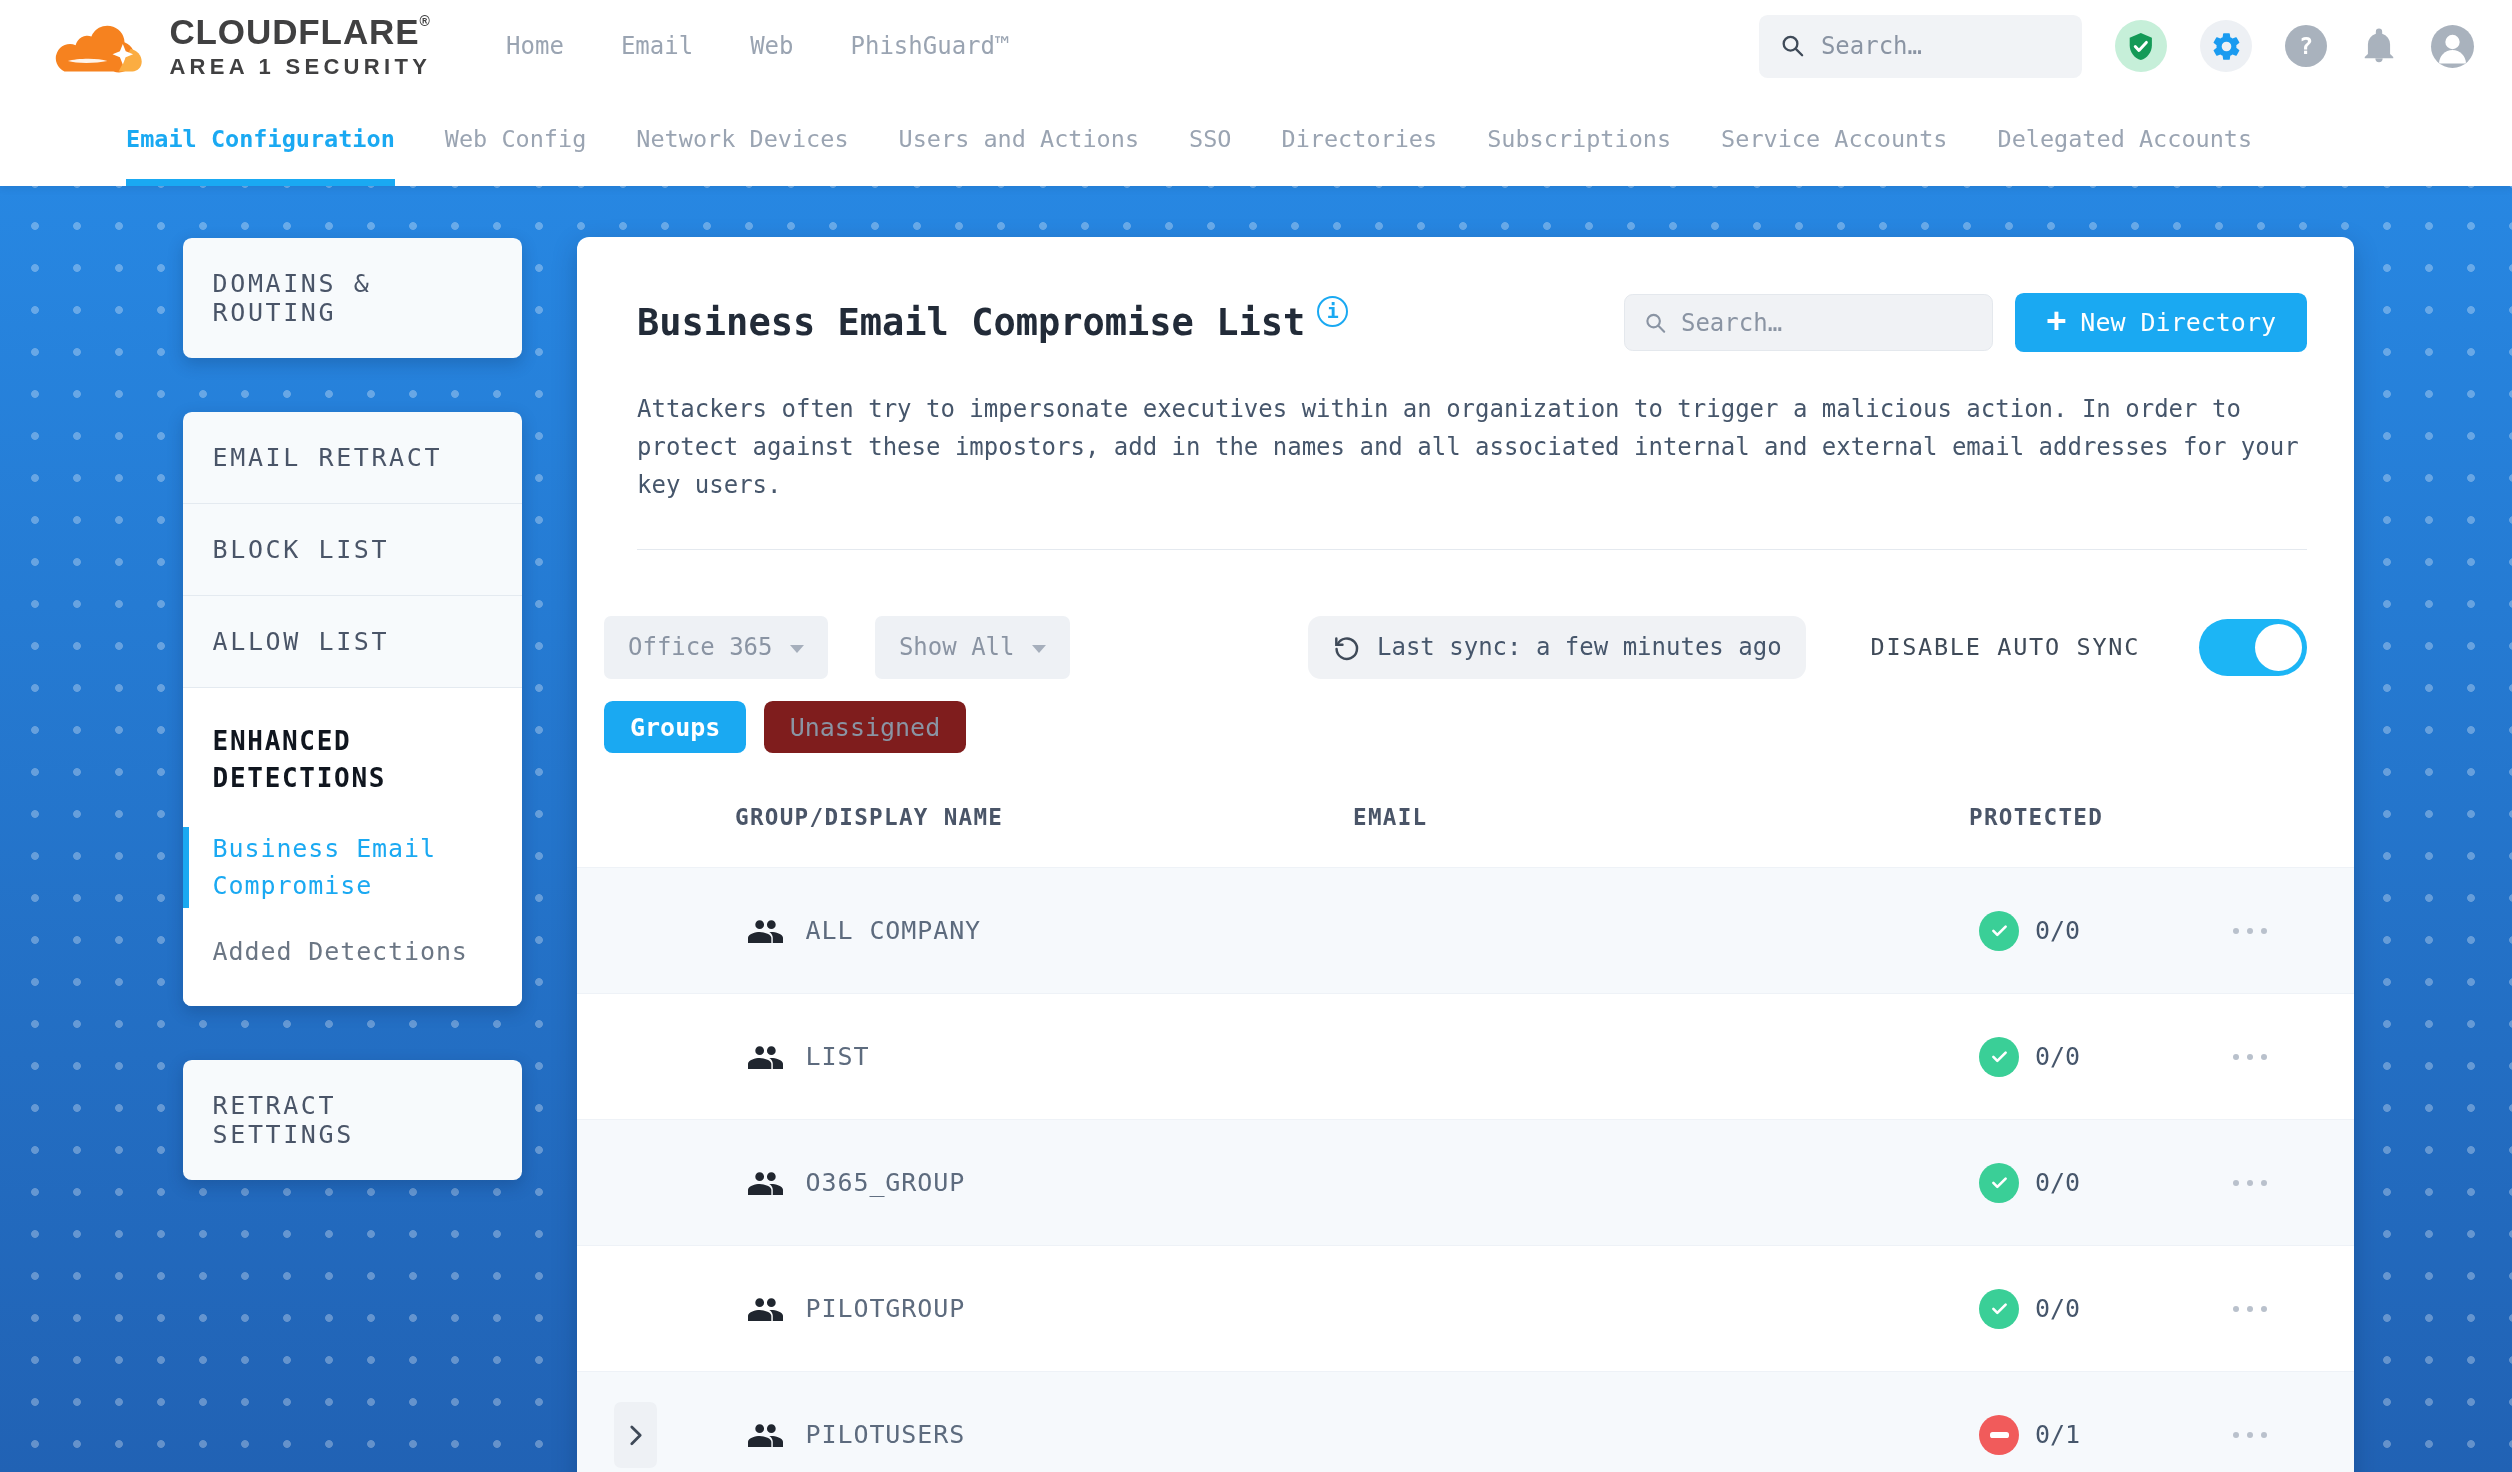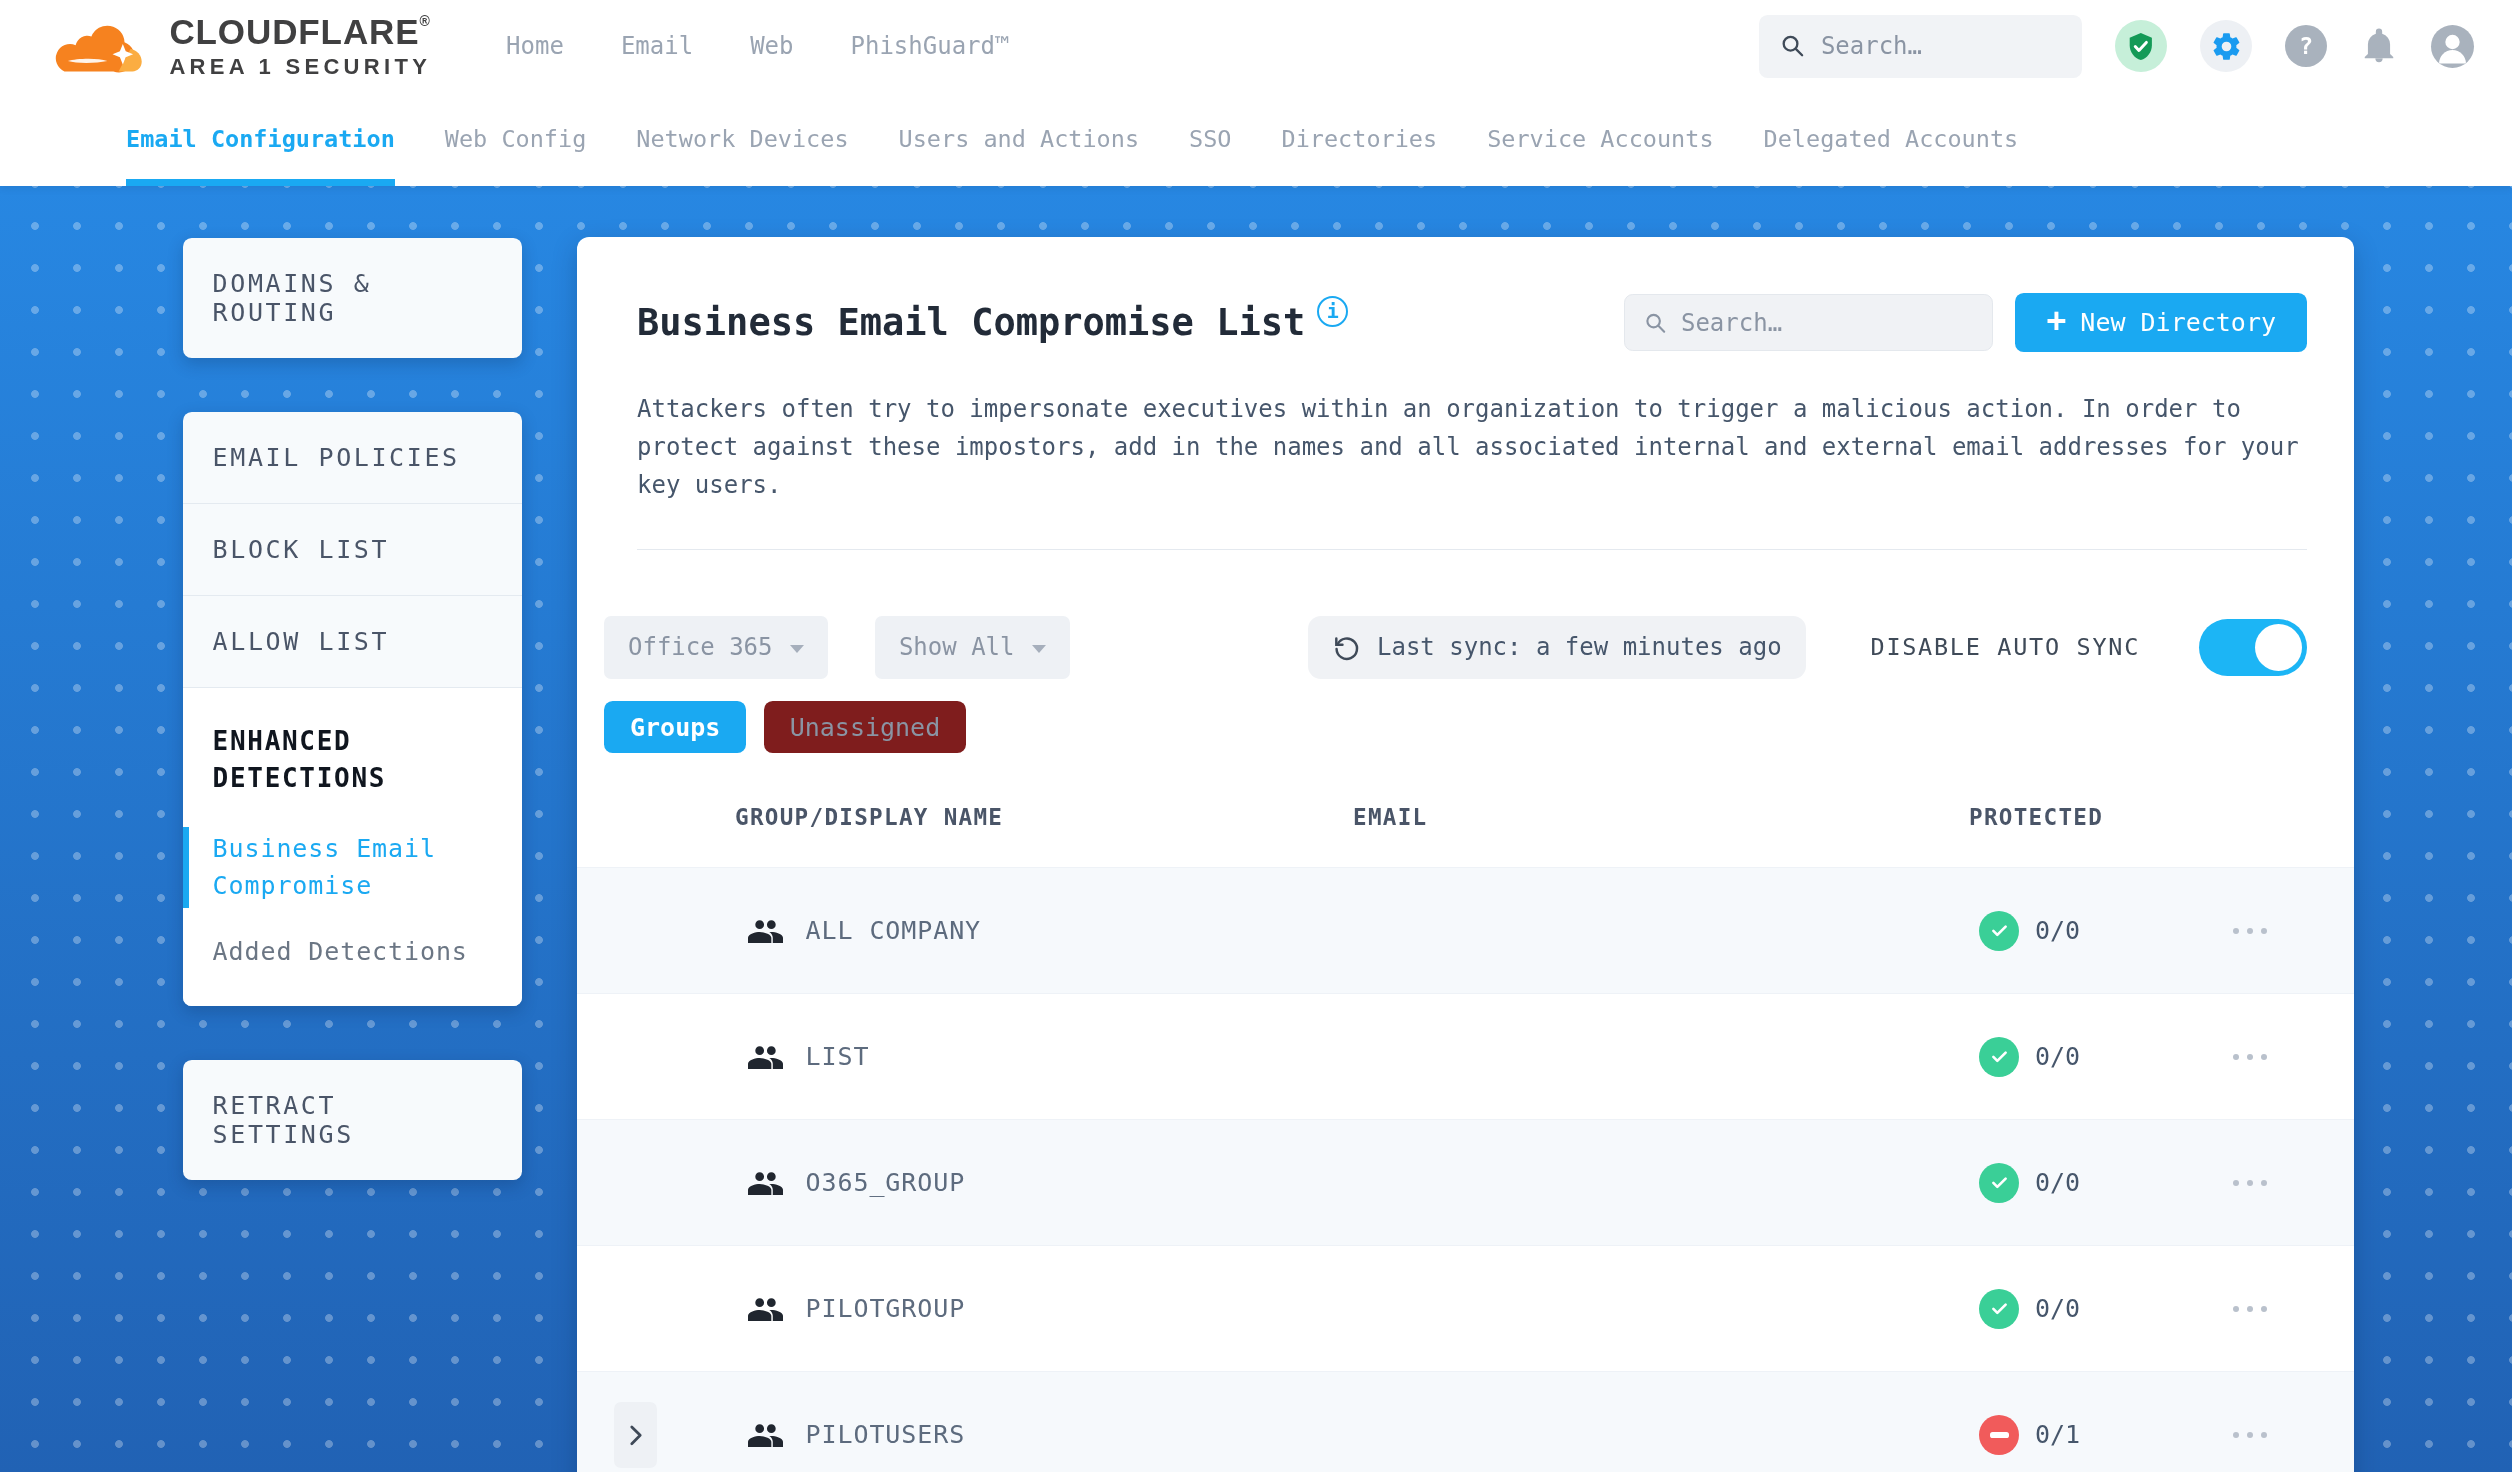--- a/index.html
+++ b/index.html
@@ -187,31 +187,32 @@
   </div>
 </div>
 
 <div class="tabbar">
   <div class="tab active">Email Configuration</div>
   <div class="tab">Web Config</div>
   <div class="tab">Network Devices</div>
   <div class="tab">Users and Actions</div>
   <div class="tab">SSO</div>
   <div class="tab">Directories</div>
+  <div class="tab">Subscriptions</div>
   <div class="tab">Service Accounts</div>
   <div class="tab">Delegated Accounts</div>
 </div>
 
 <div class="content">
 
   <div class="sidebar">
     <div class="side-card side-single">DOMAINS &amp; ROUTING</div>
 
     <div class="side-card">
-      <div class="side-item">EMAIL POLICIES</div>
+      <div class="side-item">EMAIL RETRACT</div>
       <div class="side-item">BLOCK LIST</div>
       <div class="side-item">ALLOW LIST</div>
       <div class="enhanced">
         <div class="enhanced-title">ENHANCED DETECTIONS</div>
         <div class="bec-item">Business Email Compromise</div>
         <div class="added-item">Added Detections</div>
       </div>
     </div>
 
     <div class="side-card side-single">RETRACT SETTINGS</div>

